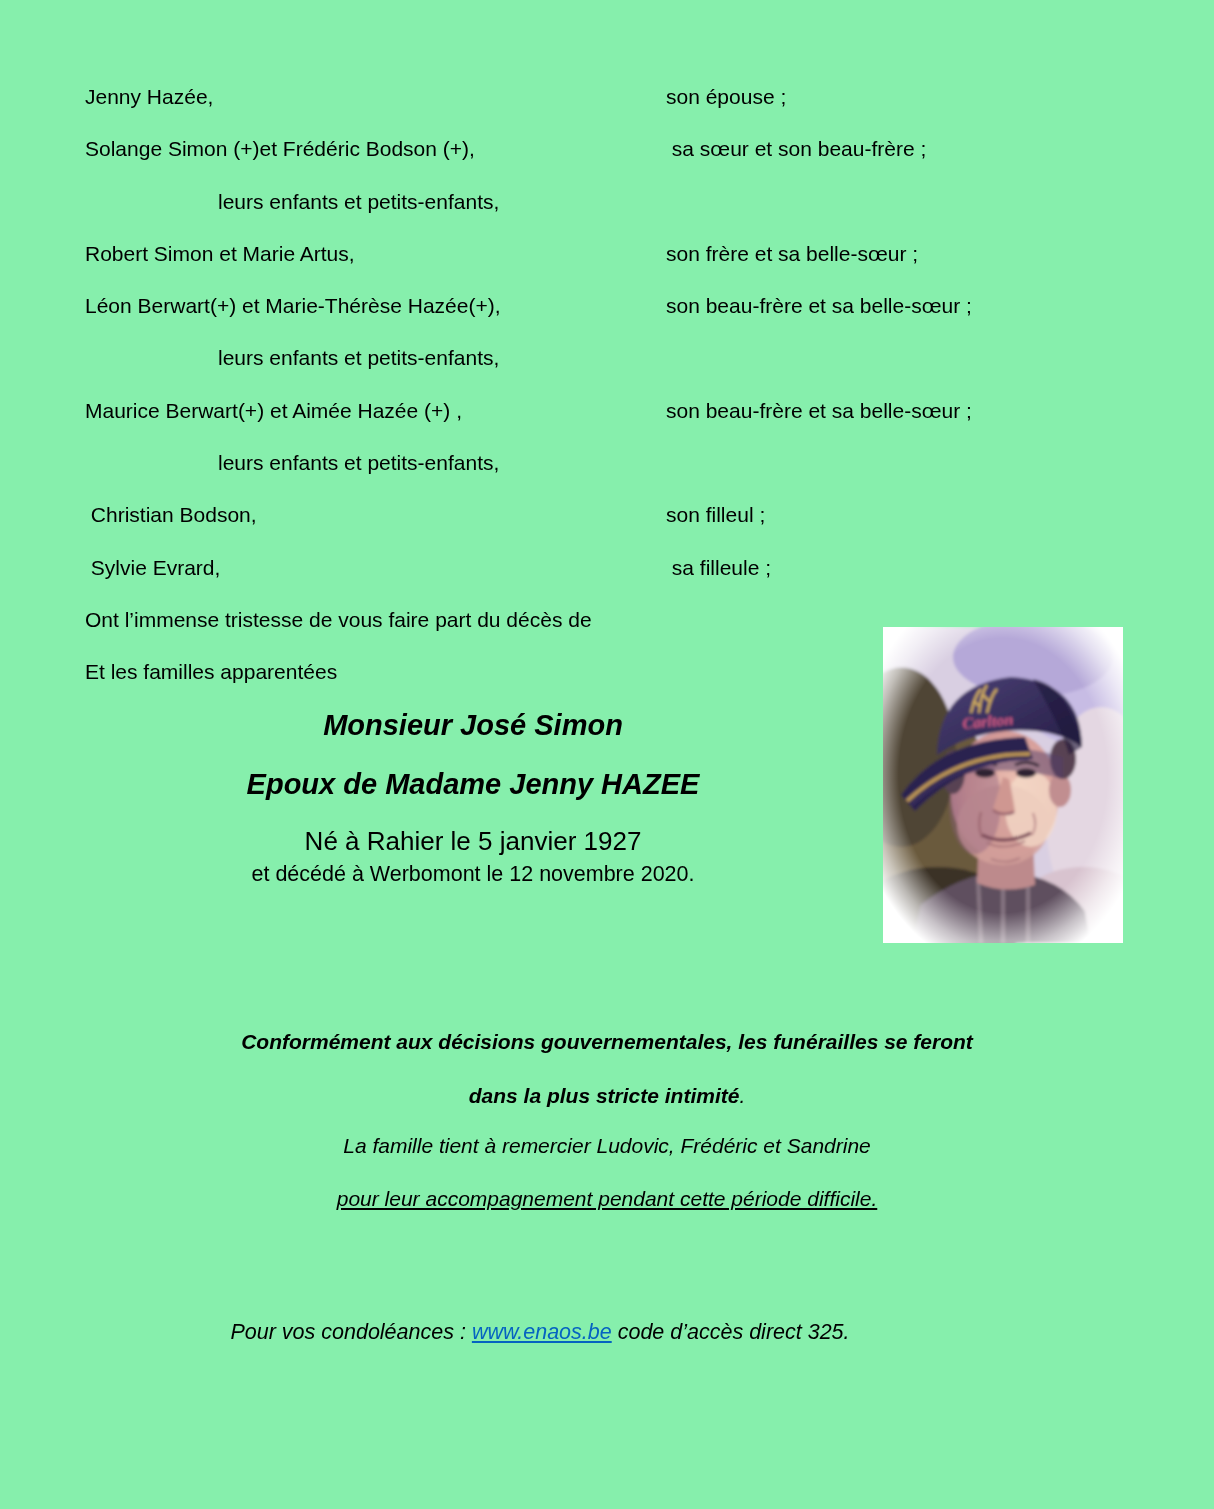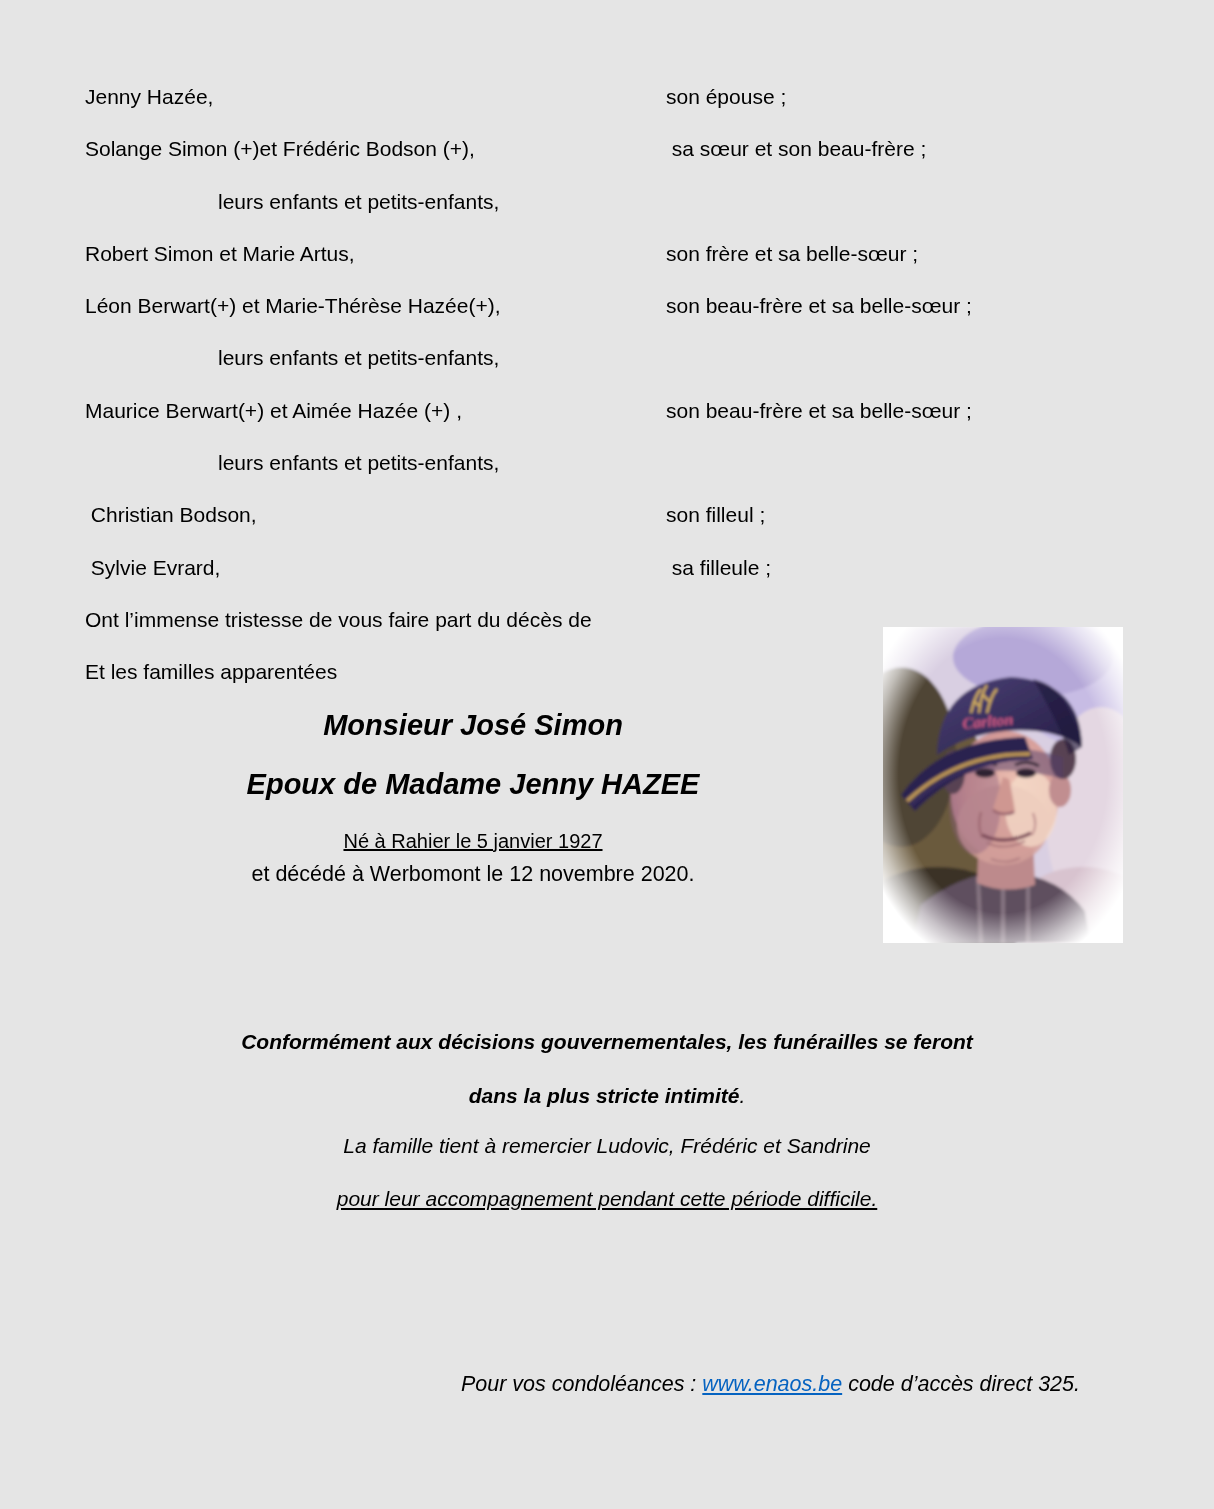--- a/index.html
+++ b/index.html
@@ -1,58 +1,58 @@
 <!DOCTYPE html>
 <html><head>
 <meta charset="utf-8">
 <style>
   html, body { margin: 0; padding: 0; background: #ffffff; }
   .page {
     position: relative;
     width: 1214px;
     height: 1509px;
-    background: #e5e5e5;
+    background: #86efac;
     color: #000000;
     font-family: "Liberation Sans", "DejaVu Sans", sans-serif;
     overflow: hidden;
   }
 
   
   .family { position: absolute; top: 85px; left: 85px; width: 1080px; }
   .frow { display: flex; height: 52.3px; font-size: 21px; }
   .frow .fname { flex: 0 0 581px; white-space: pre; }
   .frow .frel  { flex: 1; white-space: pre; }
   .frow.indent .fname { padding-left: 133px; flex-basis: 448px; }
 
   
   .deceased { position: absolute; top: 707px; left: 0; width: 946px; text-align: center; }
   .deceased p { margin: 0; }
   .d-title { font-size: 29px; line-height: 36px; }
   .d-sub   { font-size: 29px; line-height: 31px; margin-top: 26px !important; }
-  .d-birth { font-size: 20px; line-height: 28px; margin-top: 27px !important; text-decoration: underline; }
+  .d-birth { font-size: 26px; line-height: 28px; margin-top: 27px !important; }
   .d-death { font-size: 21.5px; line-height: 28px; margin-top: 5px !important; }
 
   .bi { font-weight: bold; font-style: italic; }
   .it { font-style: italic; }
 
   
   .photo { position: absolute; left: 883px; top: 627px; width: 240px; height: 316px; }
   .photo svg { display: block; }
 
   
   .notice { position: absolute; top: 1012px; left: 0; width: 1214px; text-align: center; font-size: 21px; }
   .notice p { margin: 16px; line-height: 27px; }
   .notice .l2 { margin-top: 27px; }
   .notice .l3 { margin-top: 23px; }
   .notice .l4 { margin-top: 26px; text-decoration: underline; }
 
   
   .condolences {
-    position: absolute; top: 1370px; left: 0; width: 1080px;
-    text-align: right; font-size: 21.5px; line-height: 28px;
+    position: absolute; top: 1318px; left: 0; width: 1080px;
+    text-align: center; font-size: 21.5px; line-height: 28px;
   }
   .condolences span { white-space: pre; }
   .condolences a.link {
     color: #0563c1;
     text-decoration: underline;
     cursor: pointer;
   }
 </style>
 </head>
 <body>

